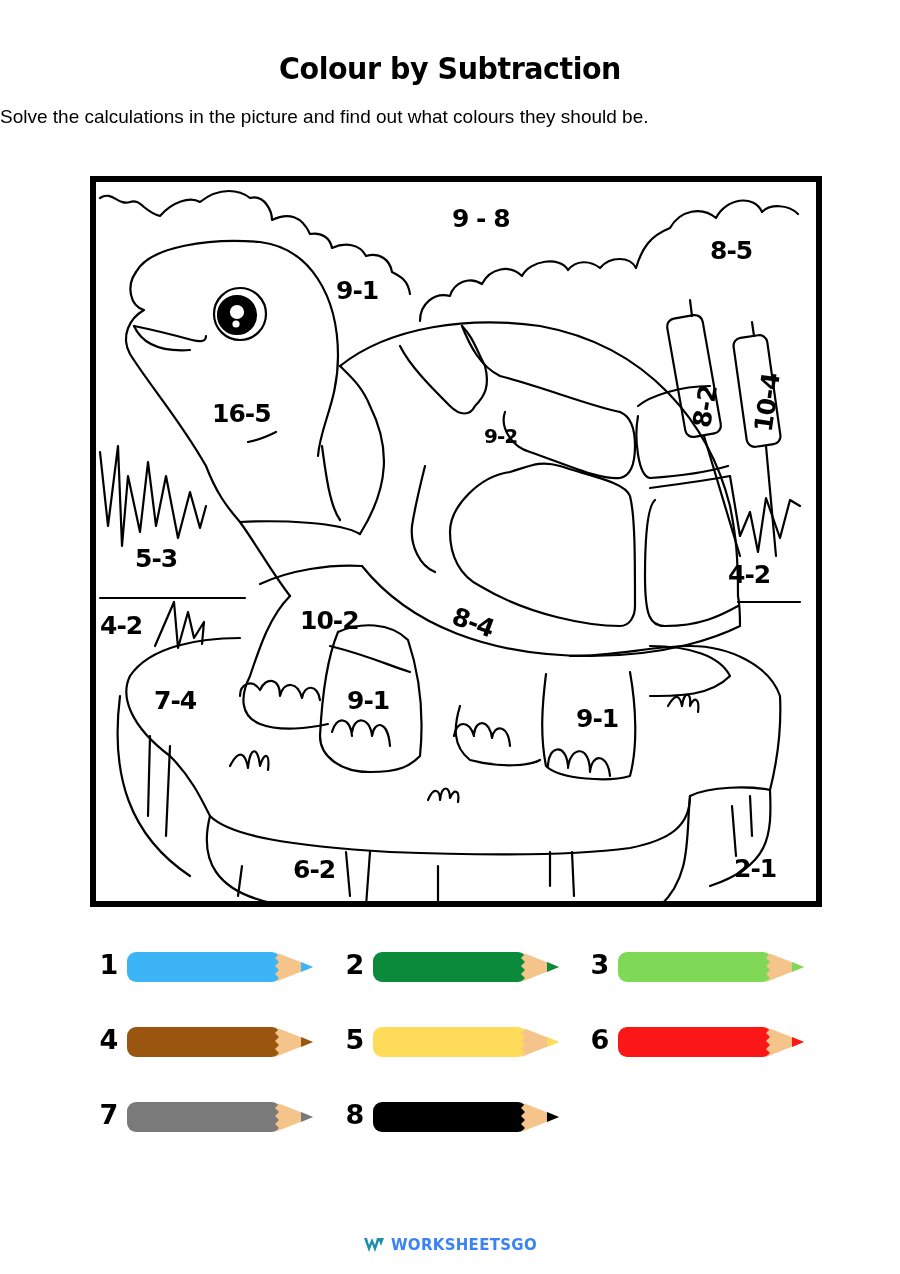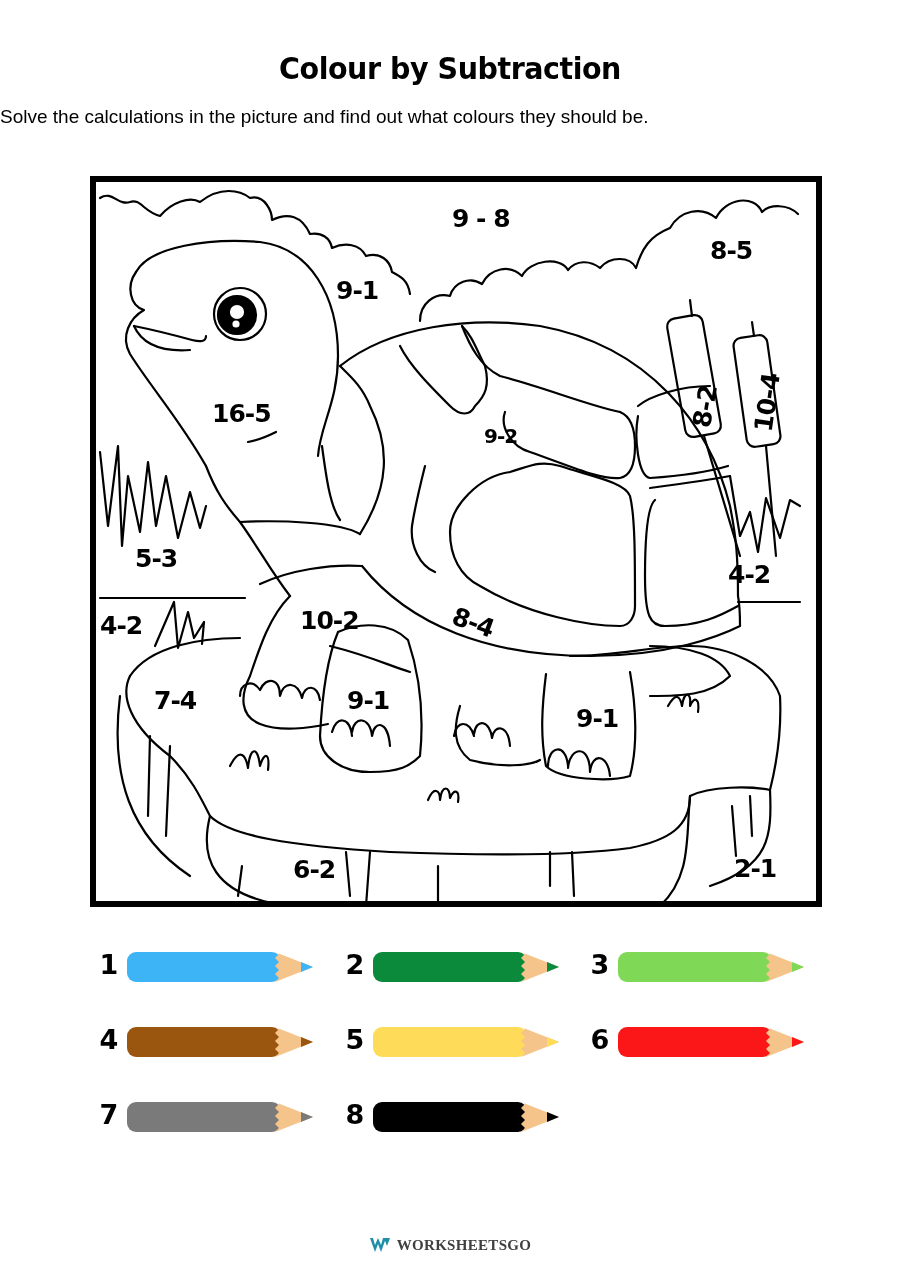--- a/index.html
+++ b/index.html
@@ -16,21 +16,21 @@
             font-size: 25px; line-height: 1; white-space: nowrap; letter-spacing: -1px; }
     .legend { position: absolute; left: 0; top: 0; width: 900px; height: 1274px; pointer-events: none; }
     .legend-item { position: absolute; height: 40px; width: 240px; }
     .legend-num { position: absolute; left: 0; top: 3px; font-family: "DejaVu Sans", sans-serif;
                   font-weight: bold; font-size: 27px; width: 24px; text-align: center; }
     .pencil { position: absolute; left: 30px; top: 4px; }
     .footer { position: absolute; top: 1236px; left: 0; width: 900px; text-align: center;
               font-family: "DejaVu Sans", sans-serif; font-weight: bold; font-size: 15px;
               letter-spacing: 0.3px; }
     .footer .logo-icon { display: inline-block; vertical-align: -3px; margin-right: 6px; }
-    .brand-a { color: #404040; font-family: Liberation Serif, serif; }
+    .brand-a { color: #3b82f6; }
   </style>
 </head>
 <body>
 
 <div class="title">Colour by Subtraction</div>
 <div class="subtitle">Solve the calculations in the picture and find out what colours they should be.</div>
 
 <div class="picture">
   <svg width="732" height="731" viewBox="0 0 732 731">
     <g fill="none" stroke="#000" stroke-width="2.2" stroke-linecap="round" stroke-linejoin="round">

